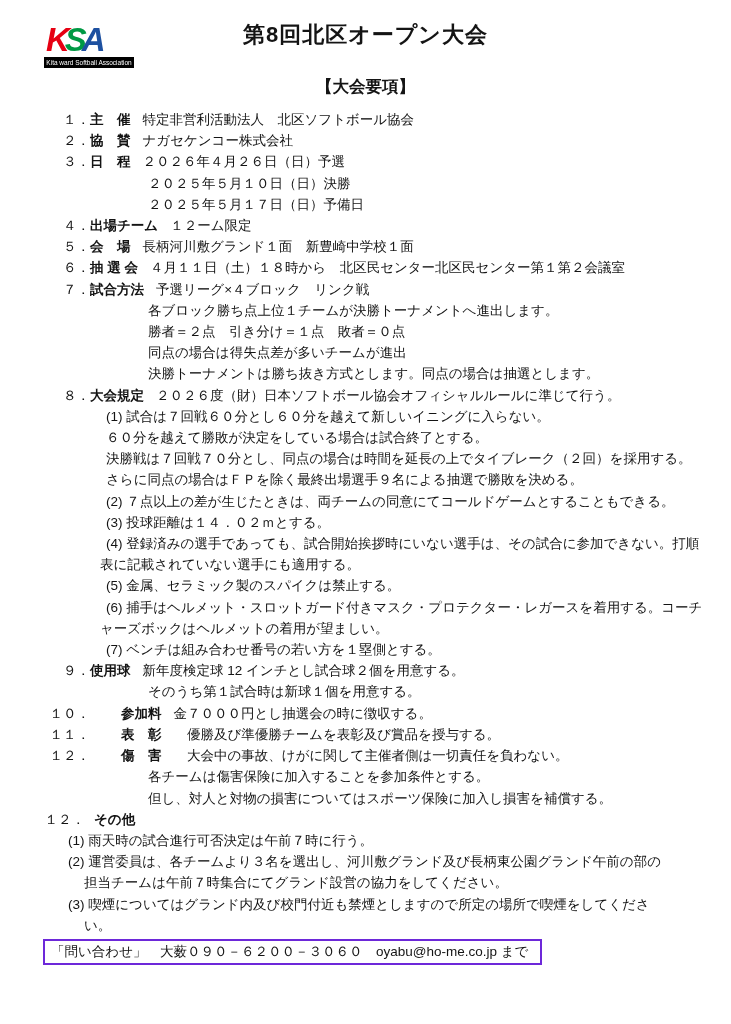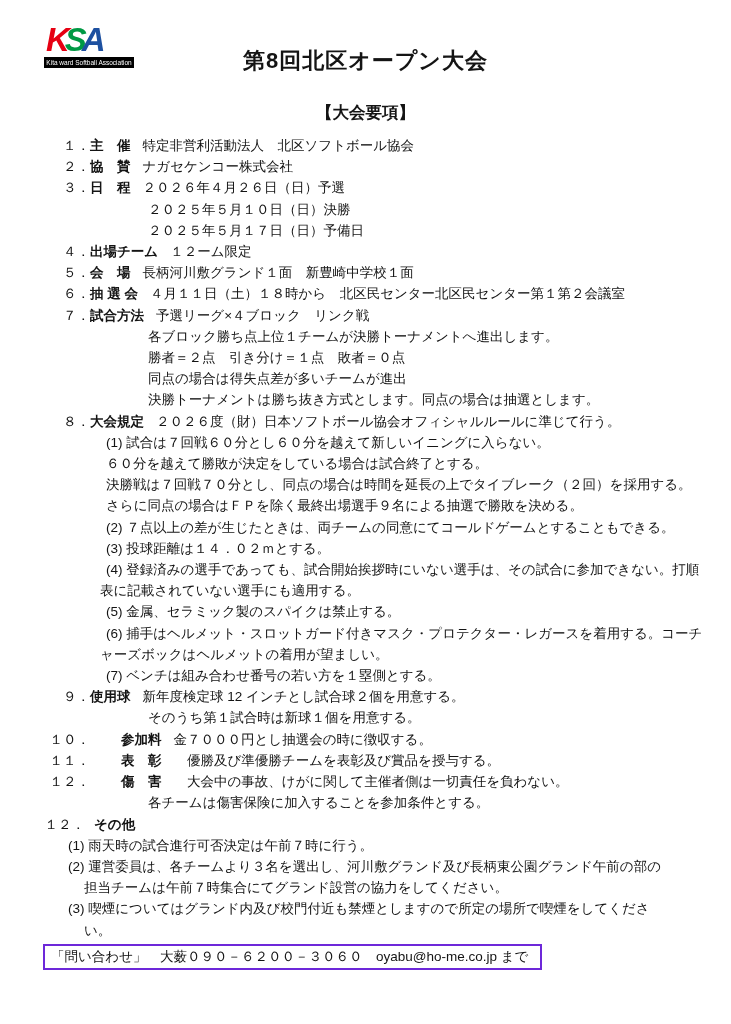--- a/index.html
+++ b/index.html
@@ -8,21 +8,21 @@
     font-family:"Liberation Sans","DejaVu Sans",sans-serif;color:#141414;
     overflow:hidden;box-sizing:border-box;
   }
   
   .logo{position:absolute;left:44px;top:24px;}
   .logo-letters{display:block;font-weight:bold;font-style:italic;
     font-size:33px;line-height:32px;letter-spacing:-5px;padding-left:2px;}
   .logo-caption{display:block;background:#000;color:#fff;font-size:6.5px;
     letter-spacing:0;text-align:center;padding:2px 2px;margin-top:1px;white-space:nowrap;width:86px;}
   
-  .title{text-align:center;font-weight:bold;font-size:22px;padding-top:46px;letter-spacing:1px;}
+  .title{text-align:center;font-weight:bold;font-size:22px;padding-top:20px;letter-spacing:1px;}
   .subtitle{text-align:center;font-weight:bold;font-size:16.5px;margin-top:26px;}
   
   .docbody{margin-top:11px;font-size:13.5px;}
   .row{line-height:21.2px;white-space:nowrap;}
   .num{display:inline-block;width:42px;text-align:right;}
   .label{font-weight:bold;}
   .r1{padding-left:48px;}
   .r1 .text,.r1b .text{margin-left:12px;}
   .r1b{padding-left:48px;}
   .r1b .label{margin-left:31px;}
@@ -78,20 +78,21 @@
       <div class="row r-sub"><span class="text">(5) 金属、セラミック製のスパイクは禁止する。</span></div>
       <div class="row r-sub"><span class="text">(6) 捕手はヘルメット・スロットガード付きマスク・プロテクター・レガースを着用する。コーチ</span></div>
       <div class="row r-subw"><span class="text">ャーズボックはヘルメットの着用が望ましい。</span></div>
       <div class="row r-sub"><span class="text">(7) ベンチは組み合わせ番号の若い方を１塁側とする。</span></div>
       <div class="row r1"><span class="num">９．</span><span class="label">使用球</span><span class="text">新年度検定球 12 インチとし試合球２個を用意する。</span></div>
       <div class="row r-cont"><span class="text">そのうち第１試合時は新球１個を用意する。</span></div>
       <div class="row r1b"><span class="num">１０．</span><span class="label">参加料</span><span class="text">金７０００円とし抽選会の時に徴収する。</span></div>
       <div class="row r1b"><span class="num">１１．</span><span class="label">表　彰</span><span class="text">　優勝及び準優勝チームを表彰及び賞品を授与する。</span></div>
       <div class="row r1b"><span class="num">１２．</span><span class="label">傷　害</span><span class="text">　大会中の事故、けがに関して主催者側は一切責任を負わない。</span></div>
       <div class="row r-cont"><span class="text">各チームは傷害保険に加入することを参加条件とする。</span></div>
+      <div class="row r-cont"><span class="text">但し、対人と対物の損害についてはスポーツ保険に加入し損害を補償する。</span></div>
       <div class="row r-oth"><span class="num">１２．</span><span class="label">その他</span></div>
       <div class="row r-osub"><span class="text">(1) 雨天時の試合進行可否決定は午前７時に行う。</span></div>
       <div class="row r-osub"><span class="text">(2) 運営委員は、各チームより３名を選出し、河川敷グランド及び長柄東公園グランド午前の部の</span></div>
       <div class="row r-owrap"><span class="text">担当チームは午前７時集合にてグランド設営の協力をしてください。</span></div>
       <div class="row r-osub"><span class="text">(3) 喫煙についてはグランド内及び校門付近も禁煙としますので所定の場所で喫煙をしてくださ</span></div>
       <div class="row r-owrap"><span class="text">い。</span></div>
     </div>
 
   <div class="contact">「問い合わせ」　大薮０９０－６２００－３０６０　oyabu@ho-me.co.jp まで</div>
 

